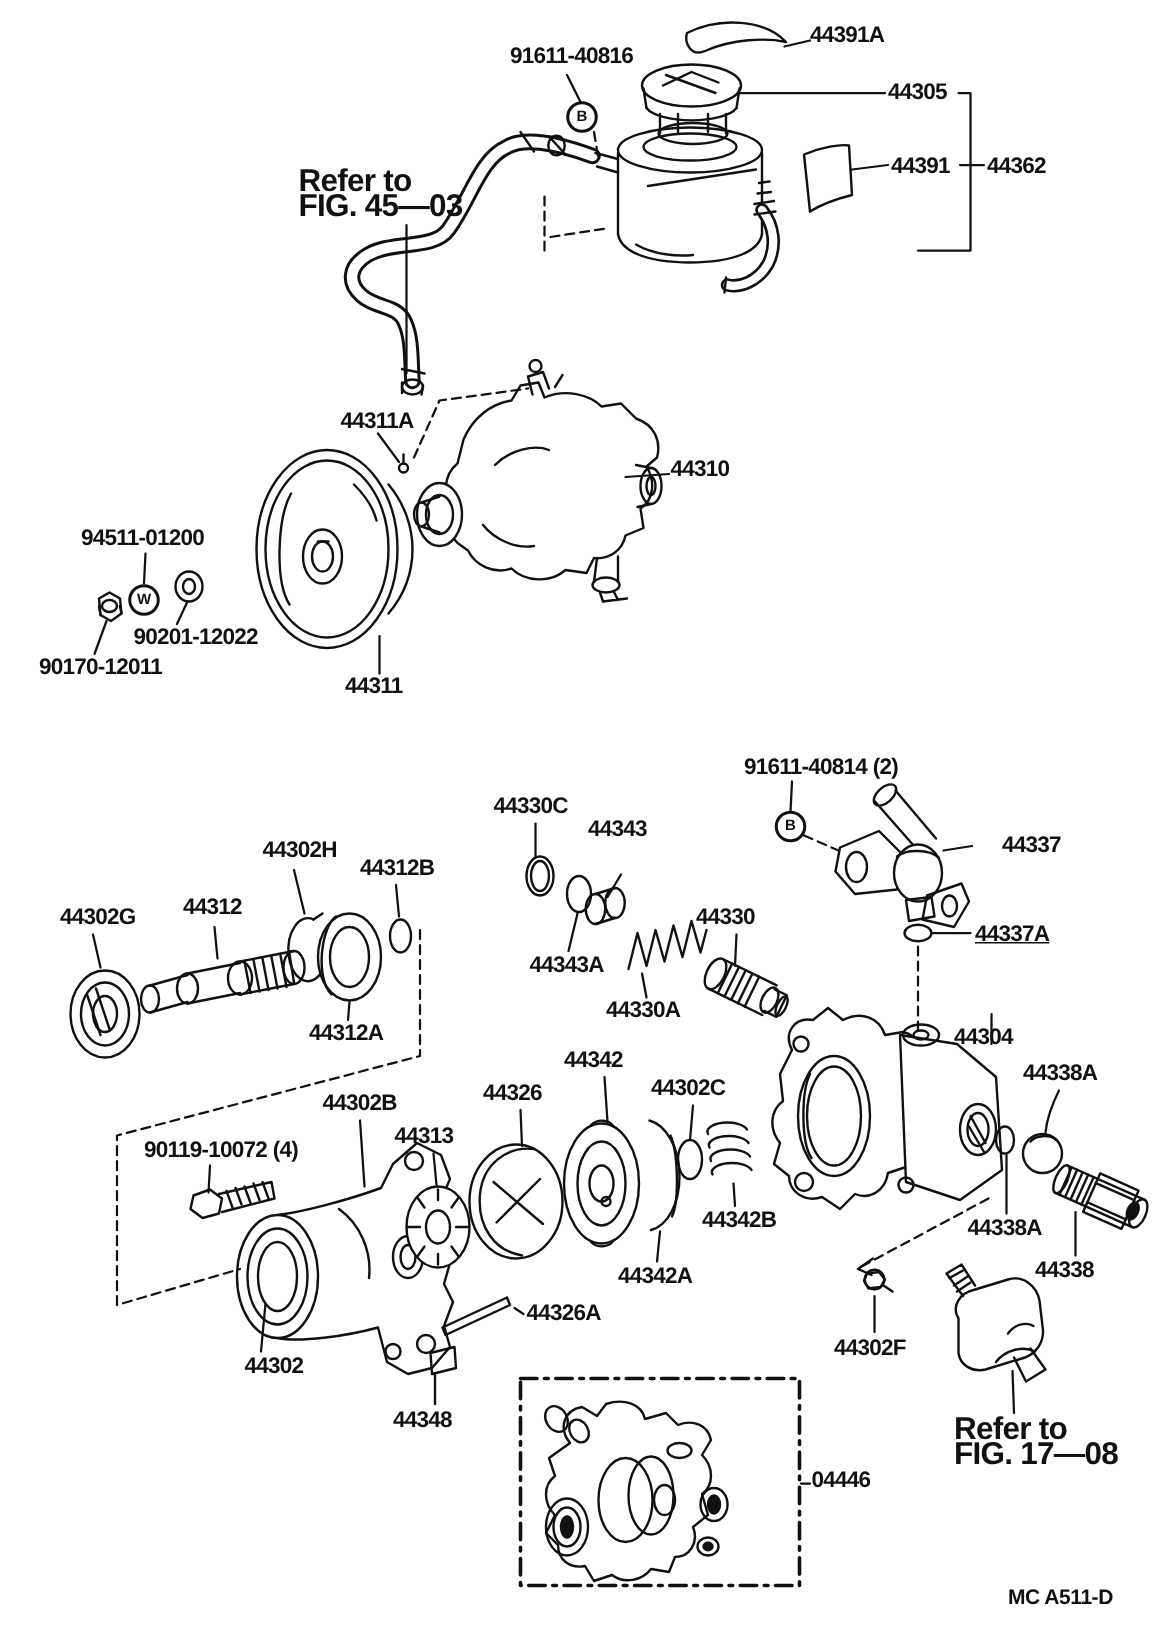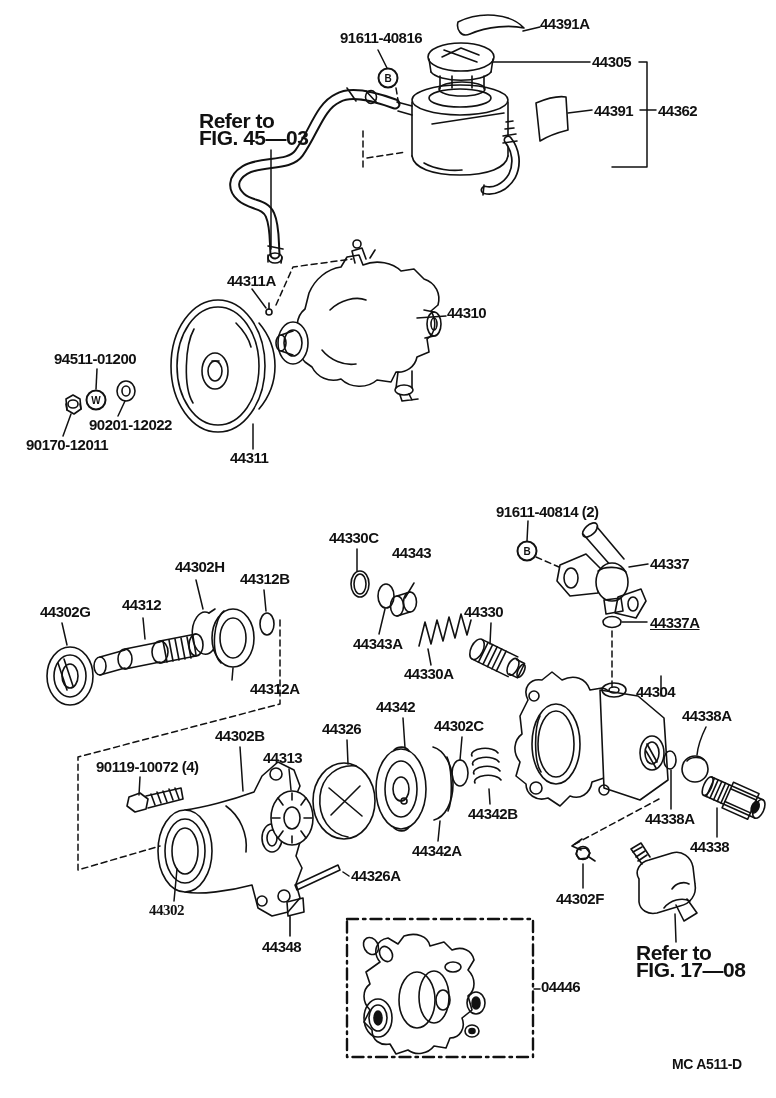--- a/index.html
+++ b/index.html
@@ -337,41 +337,41 @@
       <div class="plabel" style="left: 658px; top: 103px;">44362</div>
       <div class="plabel" style="left: 227px; top: 273px;">44311A</div>
       <div class="plabel" style="left: 447px; top: 305px;">44310</div>
       <div class="plabel" style="left: 54px; top: 351px;">94511-01200</div>
       <div class="plabel" style="left: 89px; top: 417px;">90201-12022</div>
       <div class="plabel" style="left: 26px; top: 437px;">90170-12011</div>
       <div class="plabel" style="left: 230px; top: 450px;">44311</div>
       <div class="plabel" style="left: 496px; top: 504px;">91611-40814 (2)</div>
       <div class="plabel" style="left: 329px; top: 530px;">44330C</div>
       <div class="plabel" style="left: 392px; top: 545px;">44343</div>
-      <div class="plabel" style="left: 650px; top: 556px; text-align: center;">44337</div>
+      <div class="plabel" style="left: 668px; top: 556px; text-align: center;">44337</div>
       <div class="plabel" style="left: 353px; top: 636px;">44343A</div>
       <div class="plabel" style="left: 464px; top: 604px;">44330</div>
       <div class="plabel" style="left: 404px; top: 666px;">44330A</div>
       <div class="plabel" style="left: 650px; top: 615px; text-decoration: underline;">44337A</div>
       <div class="plabel" style="left: 636px; top: 658px; margin-top: 26px;">44304</div>
       <div class="plabel" style="left: 40px; top: 604px;">44302G</div>
       <div class="plabel" style="left: 122px; top: 597px;">44312</div>
       <div class="plabel" style="left: 175px; top: 559px;">44302H</div>
       <div class="plabel" style="left: 240px; top: 571px;">44312B</div>
-      <div class="plabel" style="left: 206px; top: 681px; margin-left: 44px;">44312A</div>
+      <div class="plabel" style="left: 206px; top: 681px;">44312A</div>
       <div class="plabel" style="left: 96px; top: 759px;">90119-10072 (4)</div>
       <div class="plabel" style="left: 215px; top: 728px;">44302B</div>
       <div class="plabel" style="left: 263px; top: 750px;">44313</div>
       <div class="plabel" style="left: 322px; top: 721px;">44326</div>
       <div class="plabel" style="left: 376px; top: 699px;">44342</div>
       <div class="plabel" style="left: 434px; top: 718px;">44302C</div>
       <div class="plabel" style="left: 468px; top: 806px;">44342B</div>
       <div class="plabel" style="left: 412px; top: 843px;">44342A</div>
       <div class="plabel" style="left: 351px; top: 868px;">44326A</div>
-      <div class="plabel" style="left: 149px; top: 903px; font-family: Liberation Serif, serif;">44302</div>
+      <div class="plabel" style="left: 163px; top: 903px;">44302</div>
       <div class="plabel" style="left: 262px; top: 939px;">44348</div>
       <div class="plabel" style="left: 556px; top: 891px;">44302F</div>
       <div class="plabel" style="left: 682px; top: 708px;">44338A</div>
       <div class="plabel" style="left: 645px; top: 811px;">44338A</div>
       <div class="plabel" style="left: 690px; top: 839px;">44338</div>
       <div class="plabel" style="left: 541px; top: 979px;">04446</div>
       <div class="pnote" style="left: 199px; top: 112px;">
         <div>Refer to</div>
         <div>FIG. 45—03</div>
       </div>

